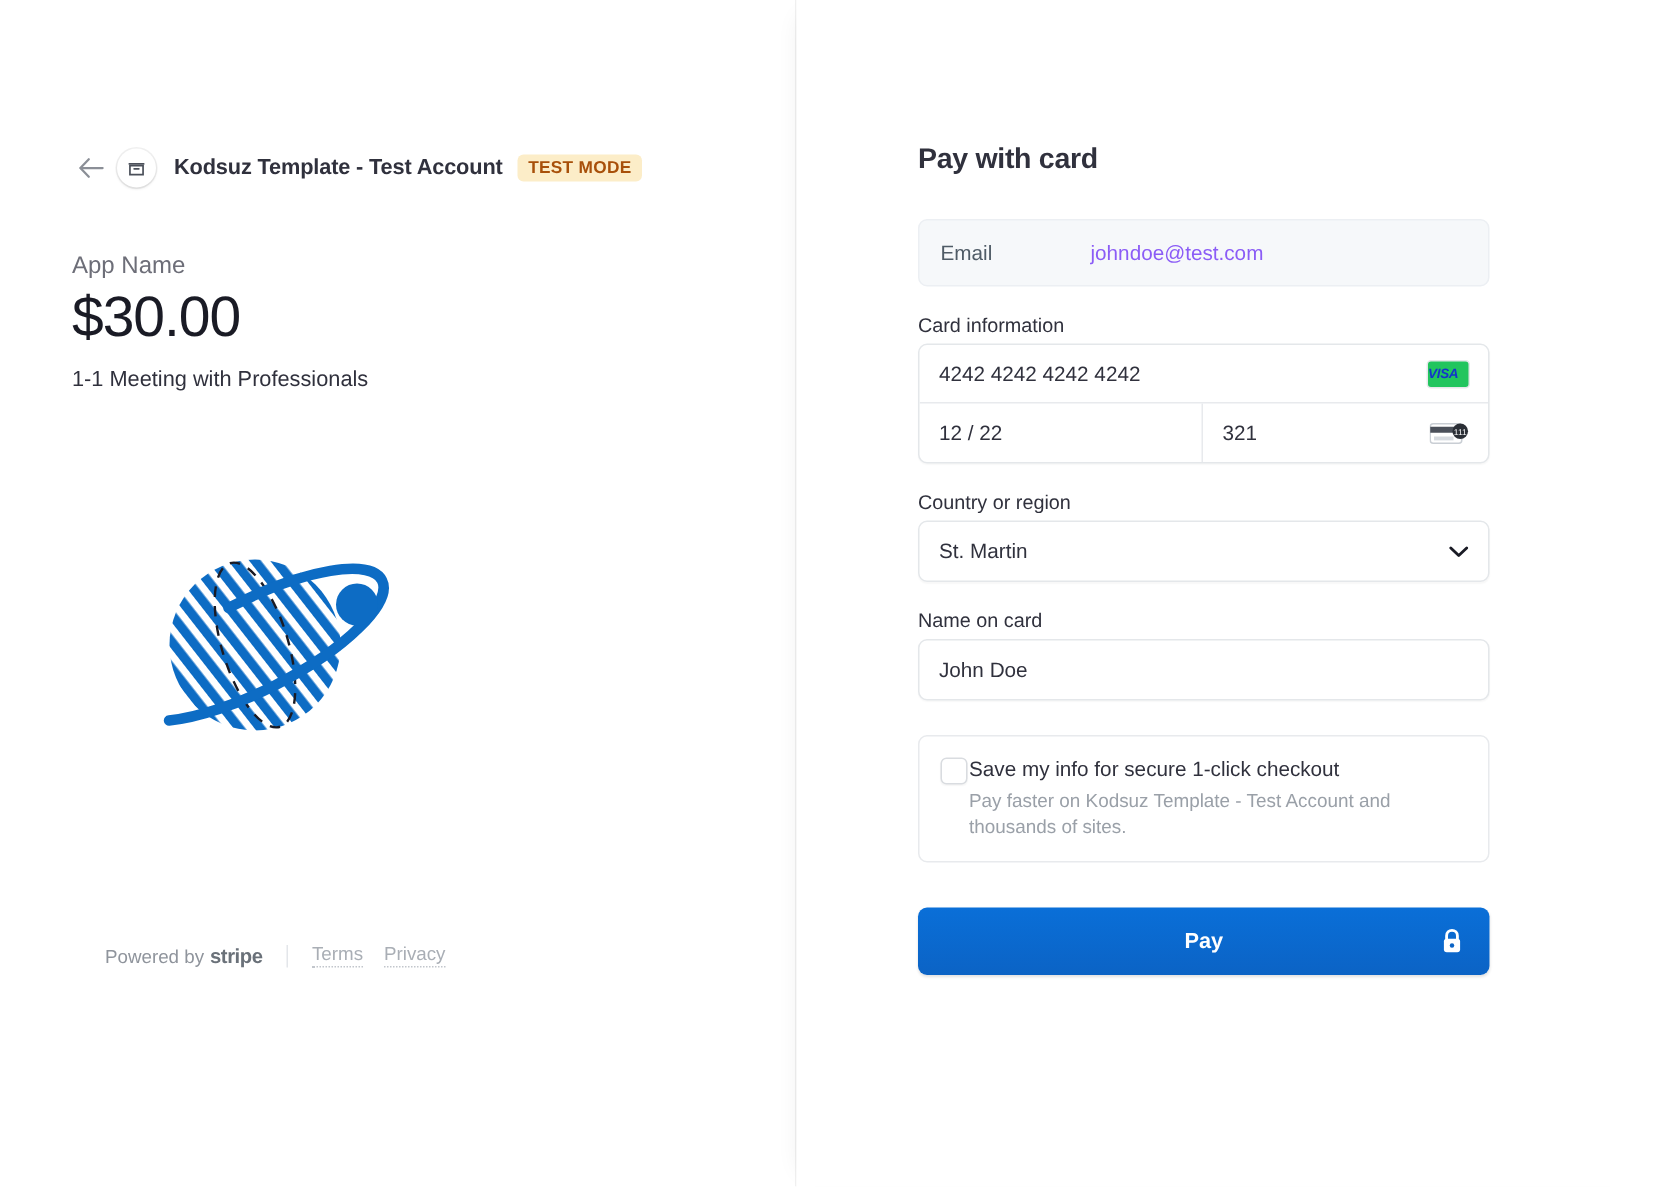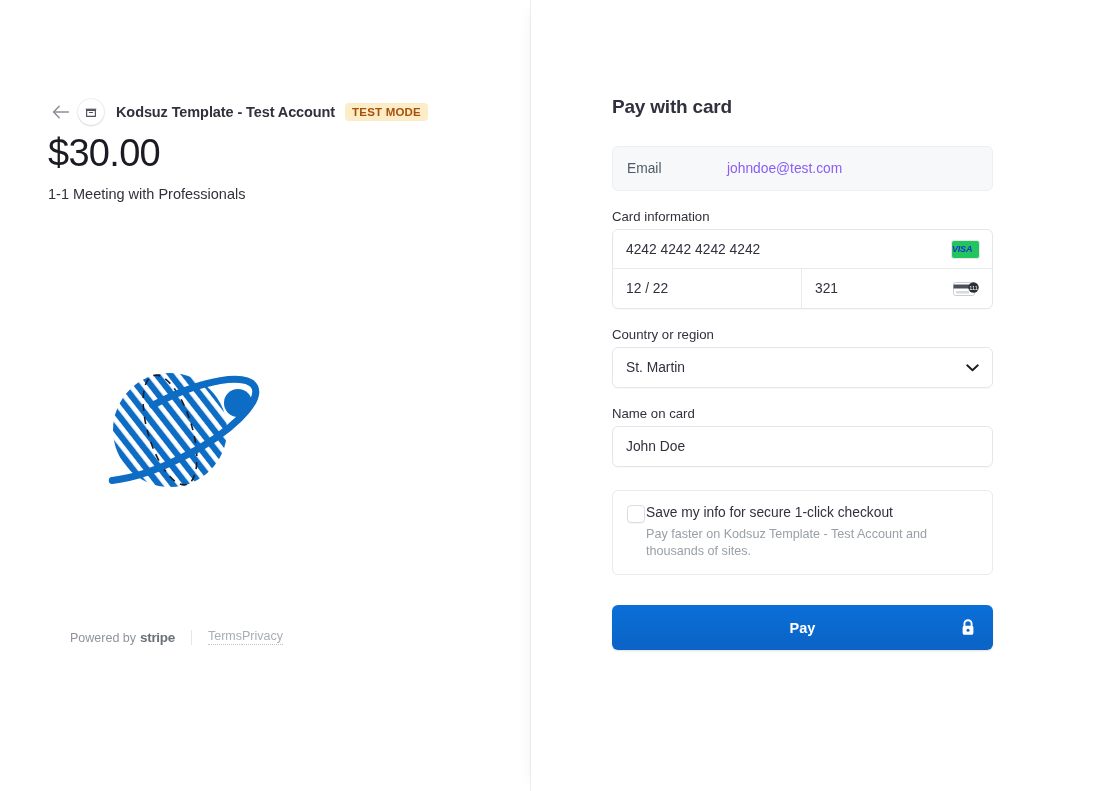--- a/index.html
+++ b/index.html
@@ -132,21 +132,21 @@
     color: #6a7179;
     font-size: 13.5px;
     letter-spacing: -0.3px;
   }
   .footer-sep {
     width: 1px;
     height: 15px;
     background: #e3e6ea;
     margin: 0 16px;
   }
-  .footer-links { display: flex; }
+  .footer-links { display: flex; gap: 14px; }
   .footer-links a {
     font-size: 12.5px;
     color: #a9aeb5;
     text-decoration: none;
     border-bottom: 1px dotted #c2c6cc;
     padding-bottom: 1px;
     cursor: pointer;
   }
 
   
@@ -361,20 +361,21 @@
           <svg width="14" height="14" viewBox="0 0 16 16" fill="none" aria-hidden="true">
             <path d="M2 4.2 H14 V5.6 H2 Z" fill="#4b505a"></path>
             <path d="M3 6.2 H13 V13 H3 Z" stroke="#4b505a" stroke-width="1.3" fill="none"></path>
             <path d="M6.2 8.6 H9.8" stroke="#4b505a" stroke-width="1.3" stroke-linecap="round"></path>
           </svg>
         </div>
         <div class="merchant-name">Kodsuz Template - Test Account</div>
         <div class="test-mode">TEST MODE</div>
       </div>
 
+      <div class="app-name">App Name</div>
       <div class="amount">$30.00</div>
       <div class="item-desc">1-1 Meeting with Professionals</div>
 
     </div>
 
     <div class="logo-wrap">
       <svg width="210" height="145" viewBox="0 0 210 145" fill="none" aria-hidden="true">
         <defs>
           <pattern id="stripes" width="11" height="11" patternUnits="userSpaceOnUse" patternTransform="rotate(-38)">
             <rect x="0" y="0" width="6.2" height="11" fill="#0d6cc4"></rect>

